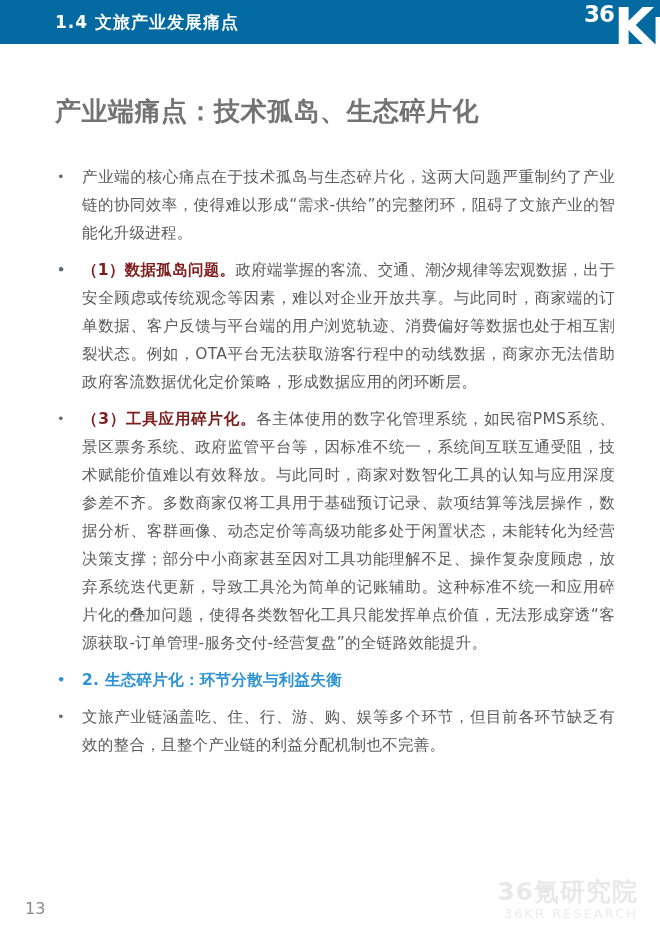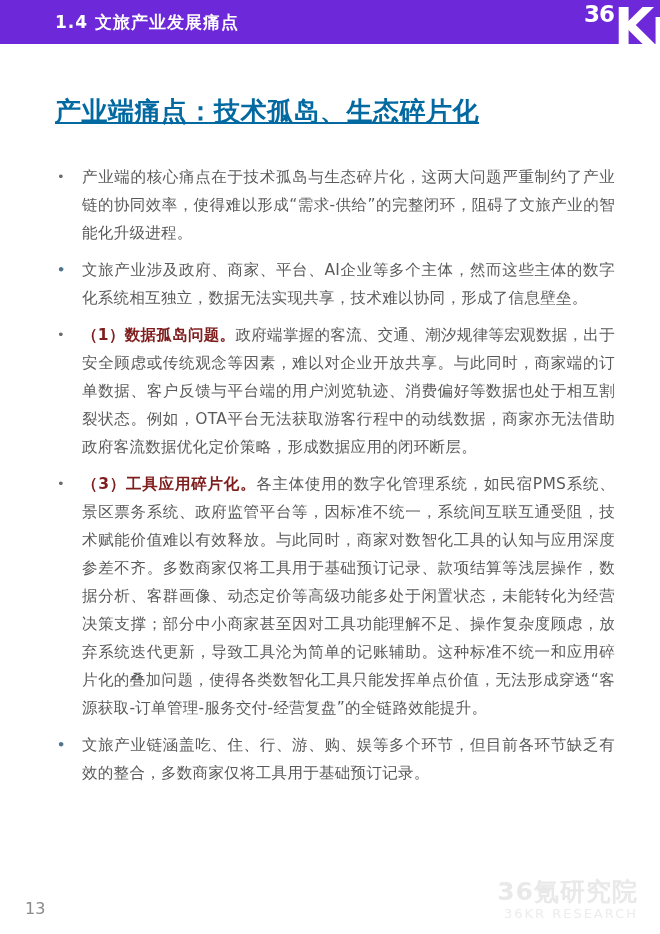--- a/index.html
+++ b/index.html
@@ -12,21 +12,21 @@
     overflow: hidden;
     font-family: "DejaVu Sans", "Liberation Sans", sans-serif;
   }
 
   
   .header-bar {
     position: absolute;
     top: 0; left: 0;
     width: 100%;
     height: 44px;
-    background: #6d28d9;
+    background: #0369a1;
     z-index: 2;
   }
   .header-section-title {
     position: absolute;
     left: 55px;
     top: 0;
     line-height: 44px;
     font-size: 17px;
     font-weight: bold;
     color: #ffffff;
@@ -55,24 +55,23 @@
     letter-spacing: -3px;
   }
 
   
   .doc-title {
     position: absolute;
     left: 55px;
     top: 94px;
     font-size: 26px;
     font-weight: bold;
-    color: #0369a1;
+    color: #737373;
     letter-spacing: 0.5px;
     white-space: nowrap;
-    text-decoration: underline;
   }
 
   
   .bullet-list {
     position: absolute;
     top: 163px;
     left: 55px;
     width: 560px;
     list-style: none;
   }
@@ -153,40 +152,40 @@
       <span class="bullet-dot">•</span>
       <span>产业端的核心痛点在于技术孤岛与生态碎片化，这两大问题严重制约了产业链的协同效率，使得难以形成“需求-供给”的完整闭环，阻碍了文旅产业的智能化升级进程。</span>
     </li>
 
     <li class="bullet-item subtitle">
       <span class="bullet-dot">•</span>
     </li>
 
     <li class="bullet-item">
       <span class="bullet-dot">•</span>
-      <span>文旅产业涉及政府、商家、平台、AI企业等多个主体，然而这些主体的数字化系统相互独立，数据无法实现共享，技术难以协同，形成了信息壁垒。</span>
     </li>
 
     <li class="bullet-item">
       <span class="bullet-dot">•</span>
       <span class="para-lead">（1）数据孤岛问题。</span><span>政府端掌握的客流、交通、潮汐规律等宏观数据，出于安全顾虑或传统观念等因素，难以对企业开放共享。与此同时，商家端的订单数据、客户反馈与平台端的用户浏览轨迹、消费偏好等数据也处于相互割裂状态。例如，OTA平台无法获取游客行程中的动线数据，商家亦无法借助政府客流数据优化定价策略，形成数据应用的闭环断层。</span>
     </li>
 
     <li class="bullet-item">
       <span class="bullet-dot">•</span>
       <span class="para-lead">（3）工具应用碎片化。</span><span>各主体使用的数字化管理系统，如民宿PMS系统、景区票务系统、政府监管平台等，因标准不统一，系统间互联互通受阻，技术赋能价值难以有效释放。与此同时，商家对数智化工具的认知与应用深度参差不齐。多数商家仅将工具用于基础预订记录、款项结算等浅层操作，数据分析、客群画像、动态定价等高级功能多处于闲置状态，未能转化为经营决策支撑；部分中小商家甚至因对工具功能理解不足、操作复杂度顾虑，放弃系统迭代更新，导致工具沦为简单的记账辅助。这种标准不统一和应用碎片化的叠加问题，使得各类数智化工具只能发挥单点价值，无法形成穿透“客源获取-订单管理-服务交付-经营复盘”的全链路效能提升。</span>
     </li>
 
     <li class="bullet-item subtitle">
       <span class="bullet-dot">•</span>
+      <span>2. 生态碎片化：环节分散与利益失衡</span>
     </li>
 
     <li class="bullet-item">
       <span class="bullet-dot">•</span>
-      <span>文旅产业链涵盖吃、住、行、游、购、娱等多个环节，但目前各环节缺乏有效的整合，多数商家仅将工具用于基础预订记录。</span>
+      <span>文旅产业链涵盖吃、住、行、游、购、娱等多个环节，但目前各环节缺乏有效的整合，且整个产业链的利益分配机制也不完善。</span>
     </li>
 
   </ul>
 
   <div class="page-number">13</div>
 
   <div class="watermark">
     <div class="watermark-cn">36氪研究院</div>
     <div class="watermark-en">36KR RESEARCH</div>
   </div>

